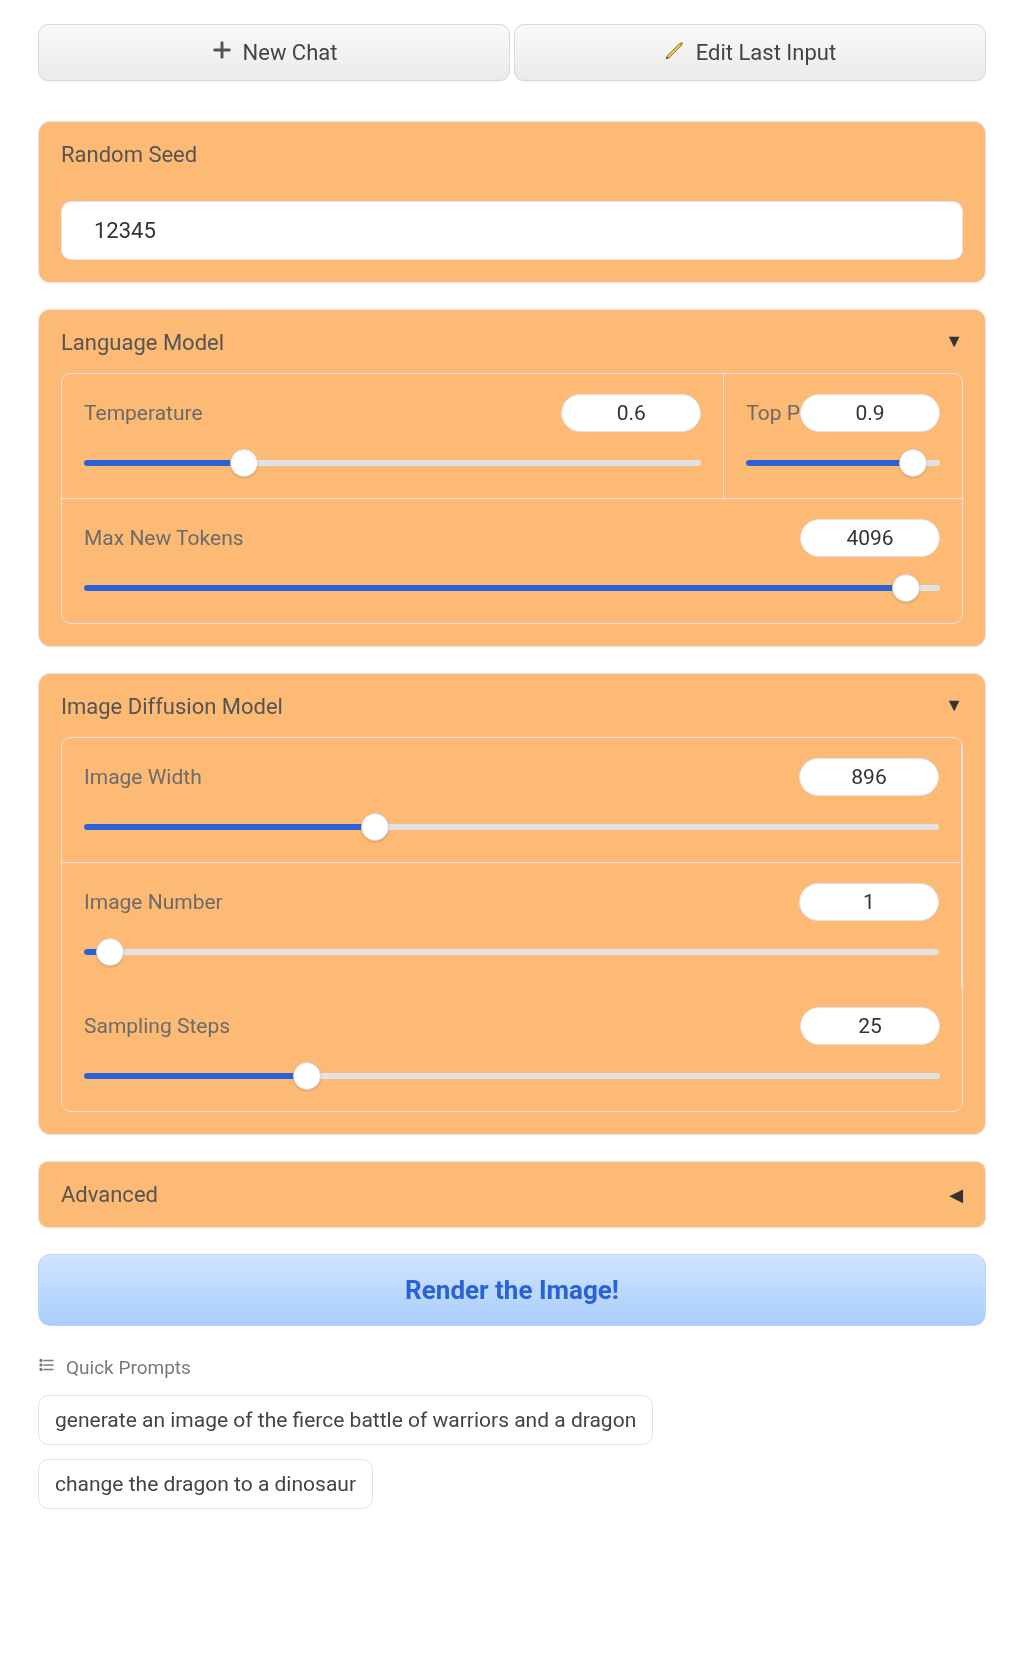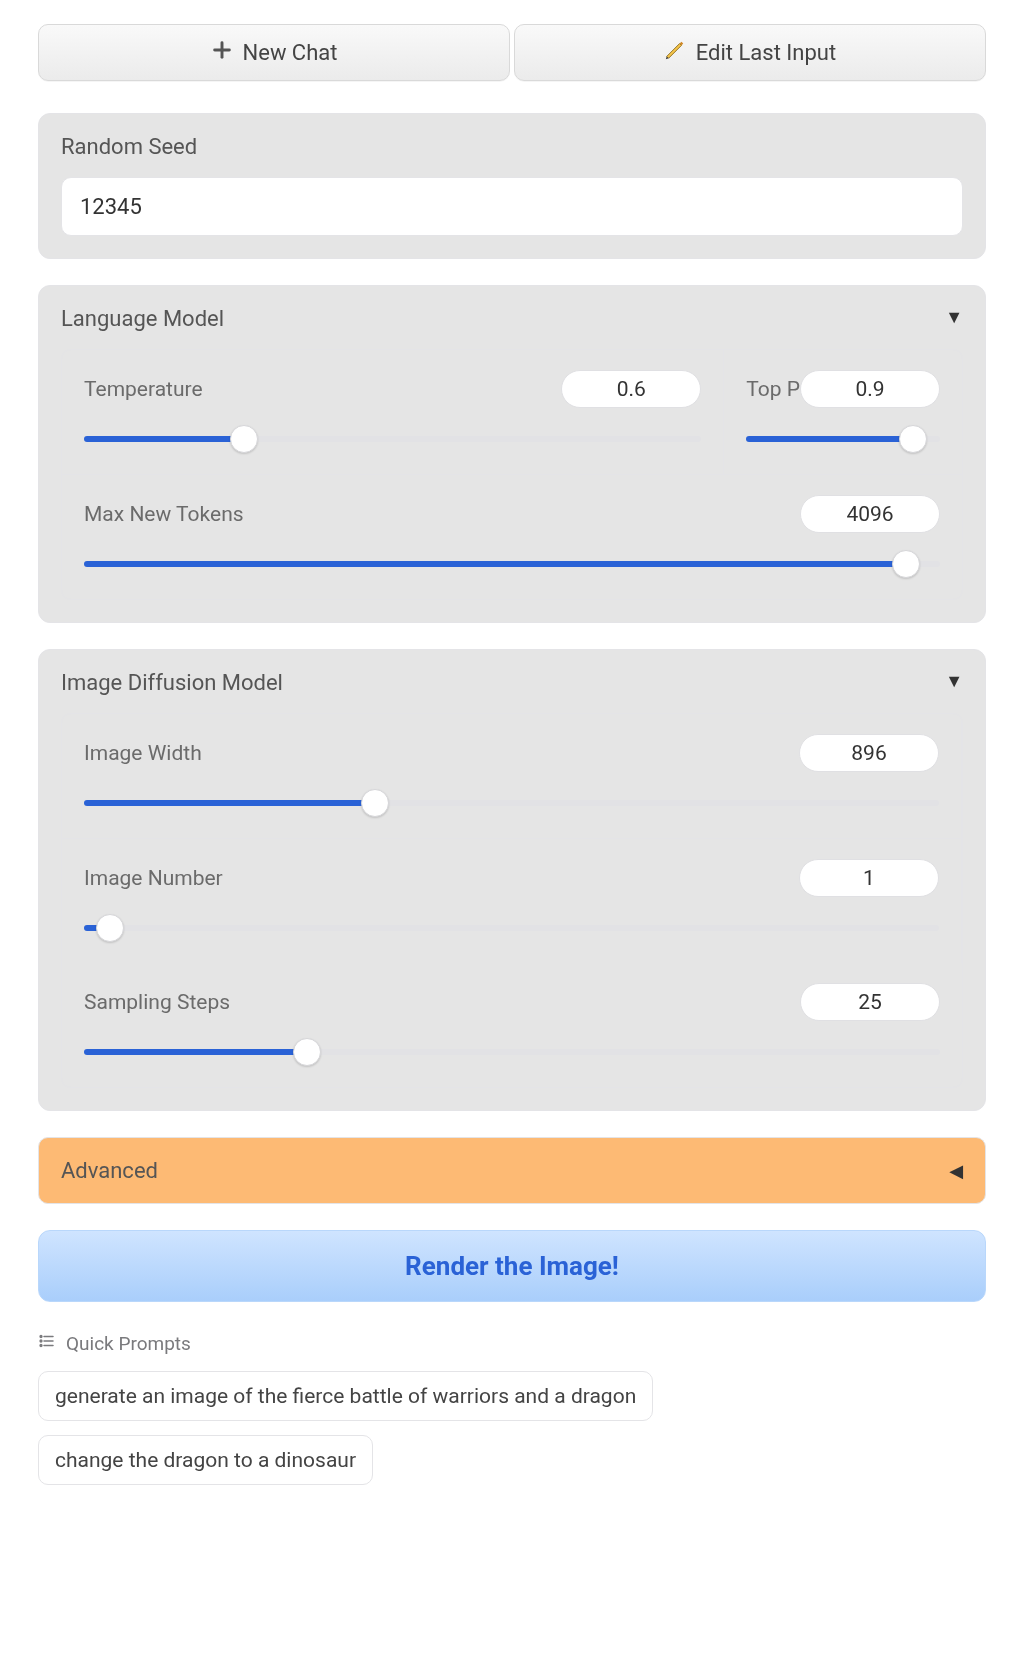--- a/index.html
+++ b/index.html
@@ -1,35 +1,35 @@
 <!DOCTYPE html>
 <html><head>
 <meta charset="utf-8">
 <style>
 * { box-sizing: border-box; margin: 0; padding: 0; font-family: -apple-system, BlinkMacSystemFont, "Segoe UI", Roboto, Helvetica, Arial, sans-serif; }
 body { background: #fff; padding: 24px 38px; width: 1024px; }
-.top-row { display: flex; gap: 4px; margin-bottom: 32px; }
+.top-row { display: flex; gap: 4px; margin-bottom: 40px; }
 .top-btn {
   flex: 1; display: flex; align-items: center; justify-content: center; gap: 10px;
   background: linear-gradient(#f9f9f9, #ebebeb);
   border: 1px solid #d9d9d9; border-radius: 10px;
   padding: 14px 0; font-size: 22px; color: #444; cursor: pointer;
   box-shadow: 0 1px 0 rgba(0,0,0,0.04);
 }
 .top-btn svg { width: 22px; height: 22px; }
 .panel {
-  border: 1px solid #e4e4e7; border-radius: 12px; background: #e5e5e5;
+  border: 1px solid #e4e4e7; border-radius: 12px; background: #fdba74;
   padding: 20px 22px 22px; margin-bottom: 26px;
 }
 .panel-title-row { display: flex; justify-content: space-between; margin-bottom: 18px; }
 .panel-title { font-size: 22px; color: #555; }
 .caret { font-size: 18px; color: #333; user-select: none; cursor: pointer; }
 .text-input {
   width: 100%; border: 1px solid #e4e4e7; border-radius: 10px;
-  padding: 16px 18px; font-size: 22px; color: #333;
+  padding: 16px 32px; font-size: 22px; color: #333; margin-top: 16px;
 }
 .grid2 { display: grid; grid-template-columns: 1fr; border: 1px solid #e4e4e7; border-radius: 10px; overflow: hidden; }
 .cell { padding: 20px 22px 24px; }
 .cell.br { border-right: 1px solid #e4e4e7; }
 .cell.bb { border-bottom: 1px solid #e4e4e7; }
 .cell-full { grid-column: 1 / span 2; }
 .cell-head { display: flex; align-items: center; justify-content: space-between; margin-bottom: 20px; }
 .cell-label { font-size: 21px; color: #6b6b6b; }
 .num-box {
   border: 1px solid #e0e0e3; border-radius: 22px; padding: 6px 0;

